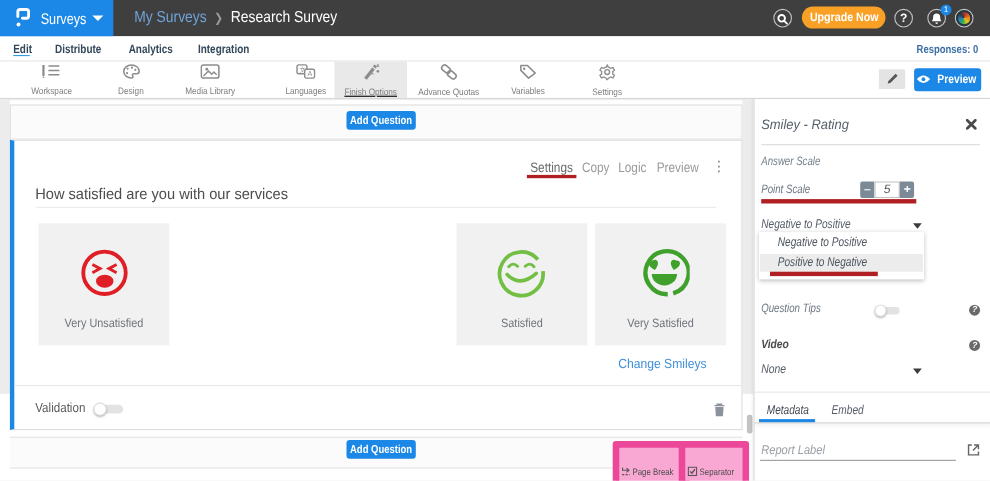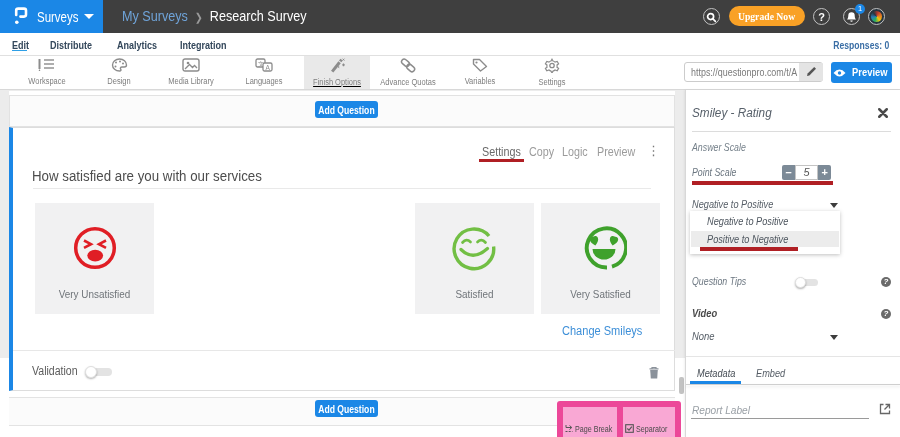--- a/index.html
+++ b/index.html
@@ -9,21 +9,21 @@
 
 
 #topbar { position:absolute; left:0; top:0; width:900px; height:33px; background:#3f3f3f; }
 #logoblock { position:absolute; left:0; top:0; width:103px; height:34px; background:#1b87e6; }
 #surveys-lbl { position:absolute; left:37px; top:9px; color:#fff; font-size:14px; transform:scaleX(.82); transform-origin:left center; }
 #surveys-caret { position:absolute; left:84px; top:14px; width:0; height:0; border-left:5px solid transparent; border-right:5px solid transparent; border-top:5px solid #fff; }
 #crumb { position:absolute; left:122px; top:8px; font-size:14.5px; color:#fff; transform:scaleX(.87); transform-origin:left center; white-space:nowrap; }
 #crumb .b1 { color:#6fa3d8; }
 #crumb .sep { color:#9a9a9a; font-size:11px; padding:0 8px; }
 .cicon { position:absolute; top:8px; width:17px; height:17px; border:1px solid #c2c2c2; border-radius:50%; }
-#upgrade { position:absolute; left:729px; top:6px; width:76px; height:20px; background:#f9a126; border-radius:10px; color:#fff; font-size:11px; font-weight:bold; text-align:center; line-height:20px; white-space:nowrap;font-family:Liberation Serif, serif; }
+#upgrade { position:absolute; left:729px; top:6px; width:76px; height:20px; background:#f9a126; border-radius:10px; color:#fff; font-size:11px; font-weight:bold; text-align:center; line-height:20px; white-space:nowrap; }
 #upgrade span { display:inline-block; transform:scaleX(.88); transform-origin:center center; }
 #qmark { left:813px; color:#fff; font-weight:bold; font-size:11px; text-align:center; line-height:16px; }
 #bellwrap { left:843px; }
 #bellbadge { position:absolute; left:855px; top:4px; width:10px; height:10px; background:#1b87e6; border-radius:50%; color:#fff; font-size:7.5px; text-align:center; line-height:10px; }
 #avatar { position:absolute; left:868px; top:8px; width:17px; height:17px; border:1px solid #c2c2c2; border-radius:50%; background:#27353f; overflow:hidden; }
 #avatar .sw { position:absolute; left:2px; top:2px; width:11px; height:11px; border-radius:50%; background:conic-gradient(from 320deg,#27353f,#c0392b,#e67e22,#f1c40f,#27ae60,#2980b9,#27353f); }
 
 
 #tabbar { position:absolute; left:0; top:33px; width:900px; height:23px; background:#fff; border-bottom:1px solid #e0e0e0; }
 .ttab { position:absolute; top:5.5px; font-size:11px; color:#33475b; font-weight:bold; transform:scaleX(.82); transform-origin:left center; }
@@ -175,21 +175,21 @@
       <div class="tl">Design</div>
     </div>
     <div class="tool" style="left:155px">
       <svg width="18" height="14" viewBox="0 0 18 14">
           <rect x="1" y="1" width="16" height="12" rx="2" fill="none" stroke="#8c8c8c" stroke-width="1.4"></rect>
           <circle cx="6" cy="5" r="1.3" fill="#8c8c8c"></circle>
           <path d="M3 11 L7.5 6.5 L10.5 9.5 L12.5 7.5 L15 10" fill="none" stroke="#8c8c8c" stroke-width="1.3"></path>
         </svg>
       <div class="tl">Media Library</div>
     </div>
-    <div class="tool" style="left:228px">
+    <div class="tool" style="left:242px">
       <svg width="18" height="14" viewBox="0 0 18 14">
           <rect x="1" y="1" width="9" height="8" rx="1.5" fill="none" stroke="#8c8c8c" stroke-width="1.3"></rect>
           <text x="3" y="7.5" font-size="6" fill="#8c8c8c" font-family="Liberation Sans">文</text>
           <rect x="8" y="5" width="9" height="8" rx="1.5" fill="#fff" stroke="#8c8c8c" stroke-width="1.3"></rect>
           <text x="10.5" y="11.5" font-size="6.5" fill="#8c8c8c" font-family="Liberation Sans">A</text>
         </svg>
       <div class="tl">Languages</div>
     </div>
     <div class="tool" id="tool-finish" style="left:304px;width:66px">
       <svg width="17" height="15" viewBox="0 0 17 15">
@@ -219,21 +219,20 @@
         </svg>
       <div class="tl">Variables</div>
     </div>
     <div class="tool" style="left:516px">
       <svg width="16" height="15" viewBox="0 0 16 15">
           <circle cx="8" cy="7.5" r="2.2" fill="none" stroke="#8c8c8c" stroke-width="1.3"></circle>
           <path d="M8 1.2 L9 3 a4.8 4.8 0 0 1 2 1.1 L13.2 3.4 L14.6 5.8 L13 7 a4.8 4.8 0 0 1 0 2.2 l1.6 1.2 L13.2 12.8 L11 12 a4.8 4.8 0 0 1-2 1.1 L8 15 L7 13.1 a4.8 4.8 0 0 1-2-1.1 l-2.2 .8 L1.4 10.4 L3 9.2 a4.8 4.8 0 0 1 0-2.2 L1.4 5.8 L2.8 3.4 L5 4.1 a4.8 4.8 0 0 1 2-1.1 z" fill="none" stroke="#8c8c8c" stroke-width="1.2"></path>
         </svg>
       <div class="tl">Settings</div>
     </div>
-    <div id="urlbox"><span>https://questionpro.com/t/A</span></div>
     <div id="urlpencil"><svg width="11" height="11" viewBox="0 0 11 11" style="margin-top:3px">
           <path d="M1 10 L1.6 7.6 L8.2 1 L10 2.8 L3.4 9.4 z" fill="#555"></path>
         </svg></div>
     <div id="previewbtn"><svg width="13" height="8" viewBox="0 0 13 8" style="vertical-align:-1px">
           <path d="M.5 4 Q6.5 -2.8 12.5 4 Q6.5 10.8 .5 4 z" fill="#fff"></path>
           <circle cx="6.5" cy="4" r="1.7" fill="#1b87e6"></circle>
         </svg> <span>Preview</span></div>
   </div>
 
   <div id="pagestrip0"></div>

